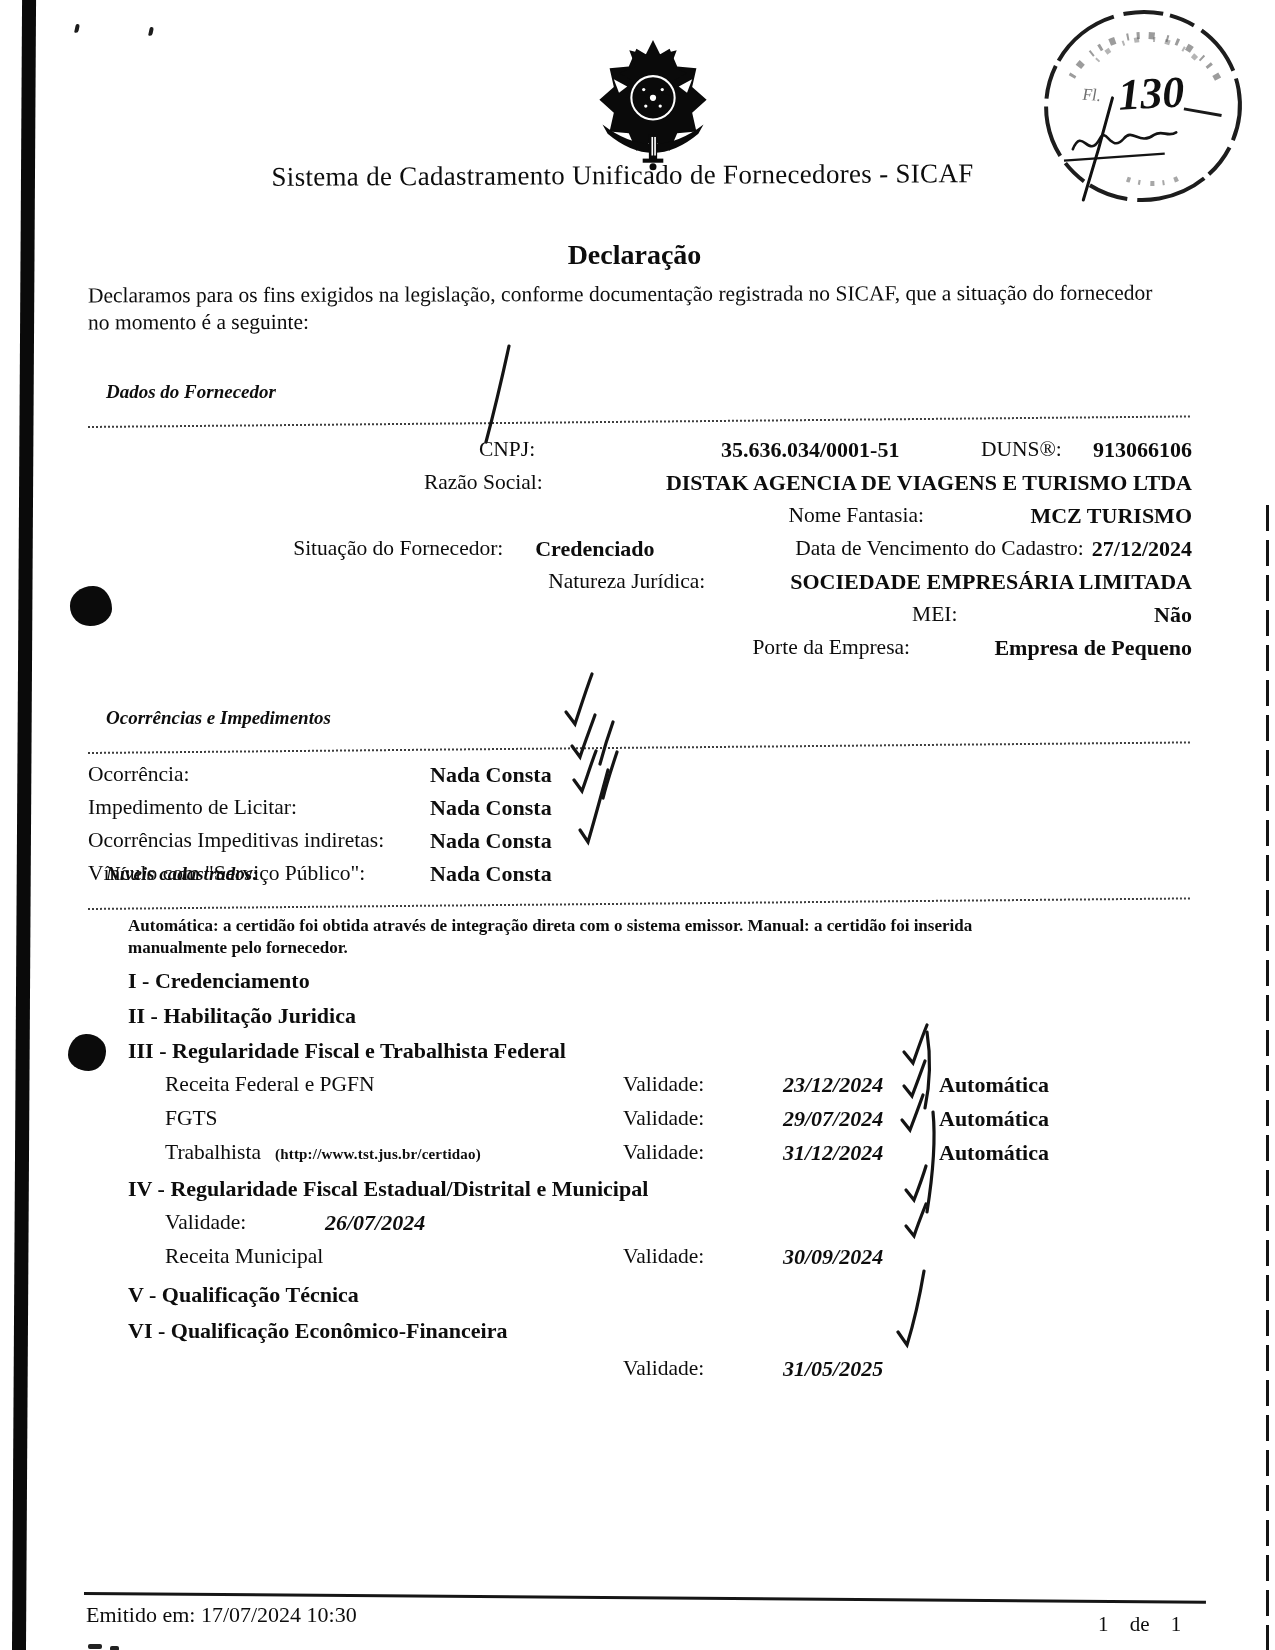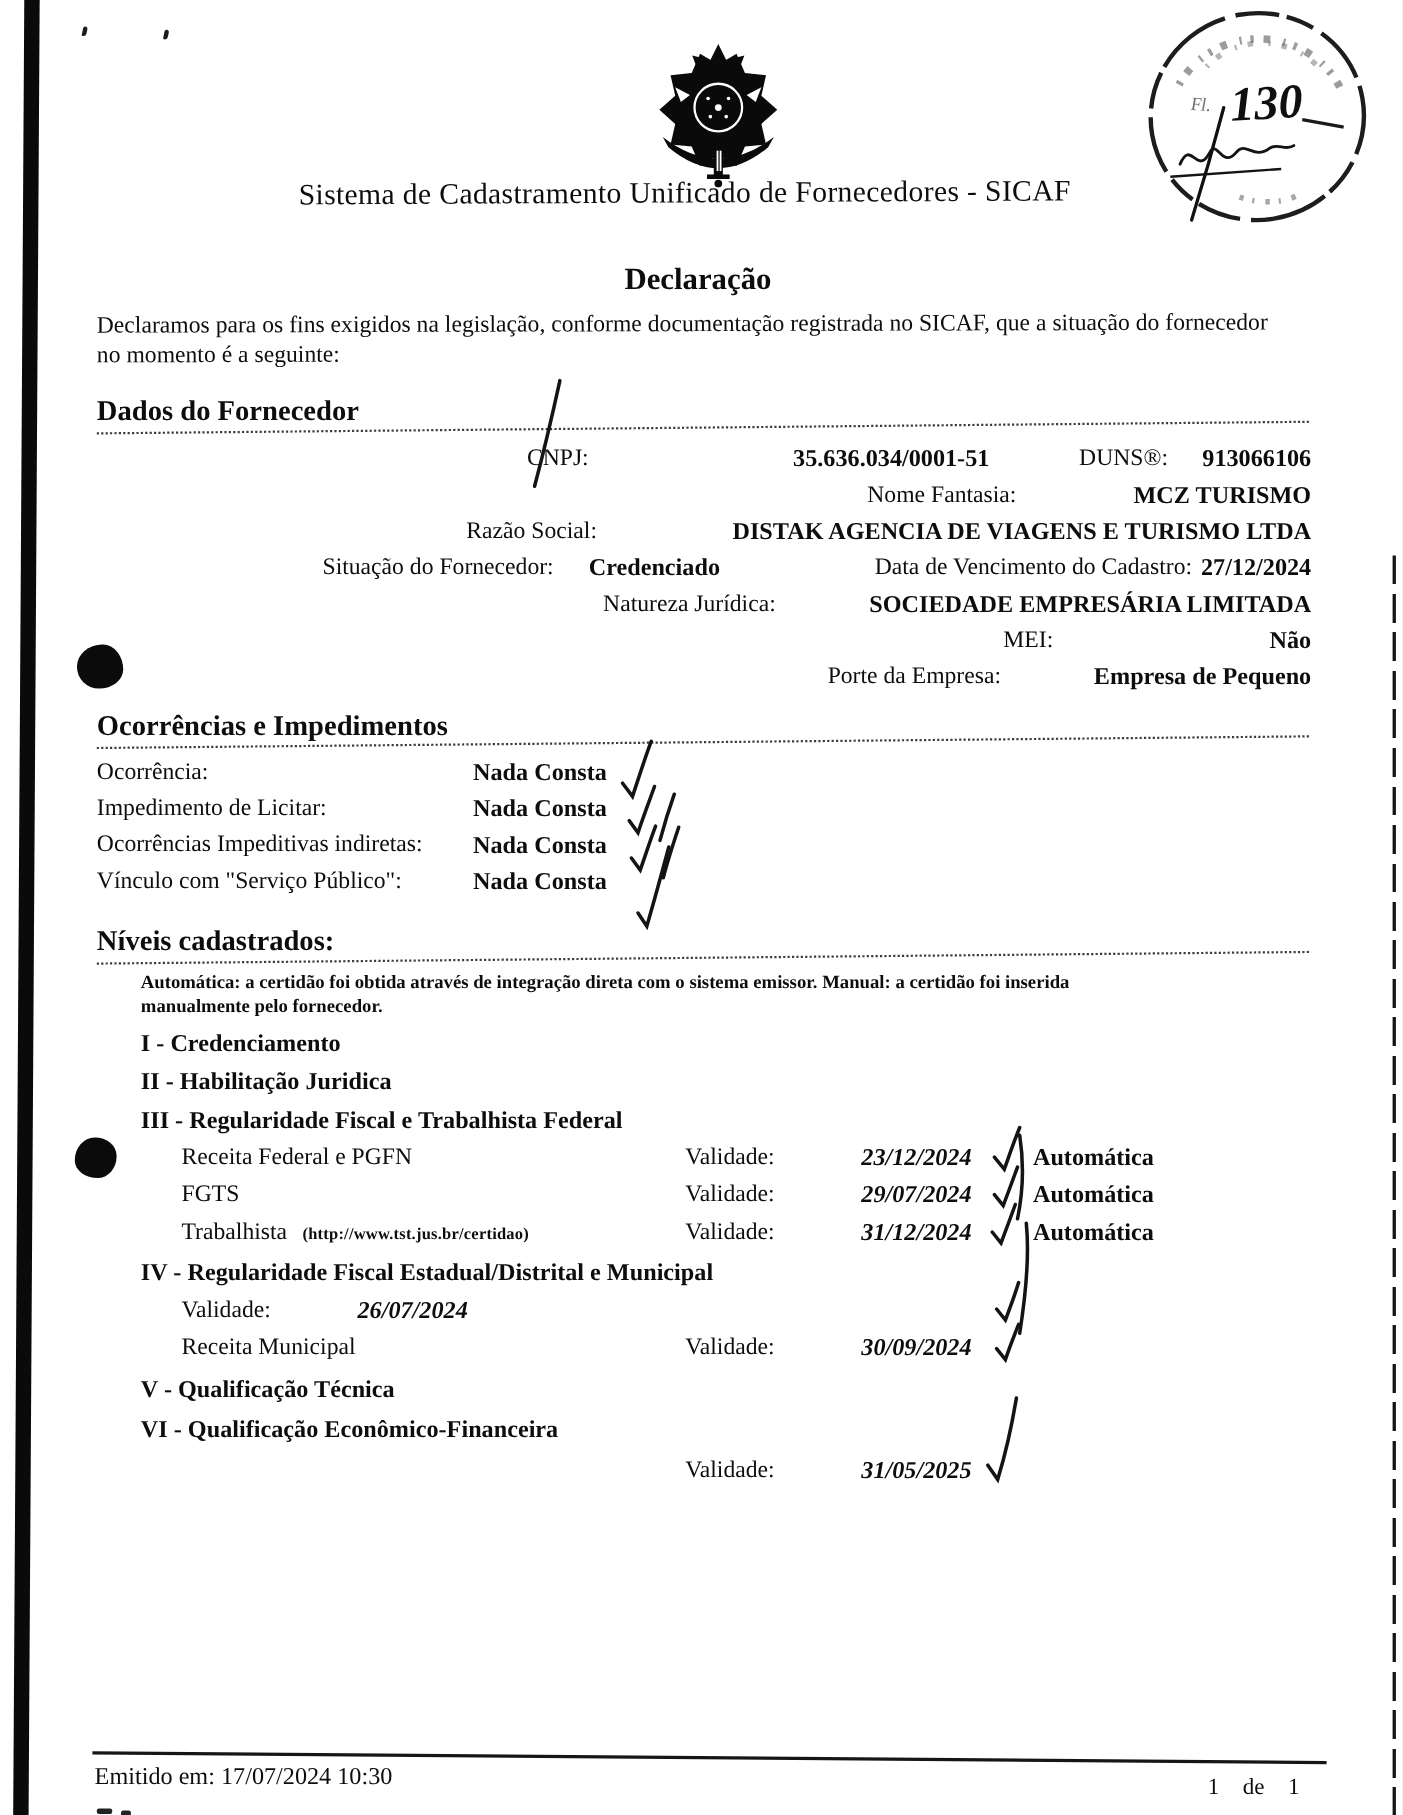--- a/index.html
+++ b/index.html
@@ -30,21 +30,21 @@
     font-size:28px; font-weight:700; }
   .intro { position:absolute; left:88px; top:281px; width:1085px;
     font-size:21.5px; line-height:26.5px; transform:rotate(-0.15deg); }
 
   
   .stamp { position:absolute; left:1036px; top:4px; width:214px; height:204px;
     transform:rotate(4deg); }
 
   
   .section { position:absolute; left:88px; width:1104px; }
-  .sec-title { font-size:26px; font-weight:700; line-height:32px; margin:0; }
+  .sec-title { font-size:19px; font-weight:700; line-height:32px; margin:18px;font-style:italic; }
   .dotline { height:0; border-top:2px dotted #3d3d3d; width:1102px;
     transform:rotate(-0.55deg); transform-origin:left center; margin-top:3px; }
 
   .dr { display:flex; font-size:21.5px; line-height:33px;justify-content:flex-end; }
   .dr-label { width:242px; flex:none; }
   .dr-value { font-weight:700; font-size:22px; }
   .dr-value.w260 { width:260px; flex:none; }
   .dr-label2 { flex:none; }
   .dr-label2.w112 { width:112px; }
 
@@ -126,26 +126,26 @@
     <h2 class="sec-title">Dados do Fornecedor</h2>
     <div class="dotline"></div>
     <div style="margin-top:5px;">
       <div class="dr">
         <span class="dr-label">CNPJ:</span>
         <span class="dr-value w260">35.636.034/0001-51</span>
         <span class="dr-label2 w112">DUNS®:</span>
         <span class="dr-value">913066106</span>
       </div>
       <div class="dr">
+        <span class="dr-label">Razão Social:</span>
+        <span class="dr-value">DISTAK AGENCIA DE VIAGENS E TURISMO LTDA</span>
+      </div>
+      <div class="dr">
         <span class="dr-label">Nome Fantasia:</span>
         <span class="dr-value">MCZ TURISMO</span>
-      </div>
-      <div class="dr">
-        <span class="dr-label">Razão Social:</span>
-        <span class="dr-value">DISTAK AGENCIA DE VIAGENS E TURISMO LTDA</span>
       </div>
       <div class="dr">
         <span class="dr-label">Situação do Fornecedor:</span>
         <span class="dr-value w260">Credenciado</span>
         <span class="dr-label2">Data de Vencimento do Cadastro:</span>
         <span class="dr-value" style="margin-left:8px;">27/12/2024</span>
       </div>
       <div class="dr">
         <span class="dr-label">Natureza Jurídica:</span>
         <span class="dr-value">SOCIEDADE EMPRESÁRIA LIMITADA</span>
@@ -154,21 +154,21 @@
         <span class="dr-label">MEI:</span>
         <span class="dr-value">Não</span>
       </div>
       <div class="dr">
         <span class="dr-label">Porte da Empresa:</span>
         <span class="dr-value">Empresa de Pequeno</span>
       </div>
     </div>
   </div>
 
-  <div class="section" style="top:644px;">
+  <div class="section" style="top:684px;">
     <h2 class="sec-title">Ocorrências e Impedimentos</h2>
     <div class="dotline"></div>
     <div style="margin-top:4px;">
       <div class="or">
         <span class="or-label">Ocorrência:</span>
         <span class="or-value">Nada Consta</span>
       </div>
       <div class="or">
         <span class="or-label">Impedimento de Licitar:</span>
         <span class="or-value">Nada Consta</span>

